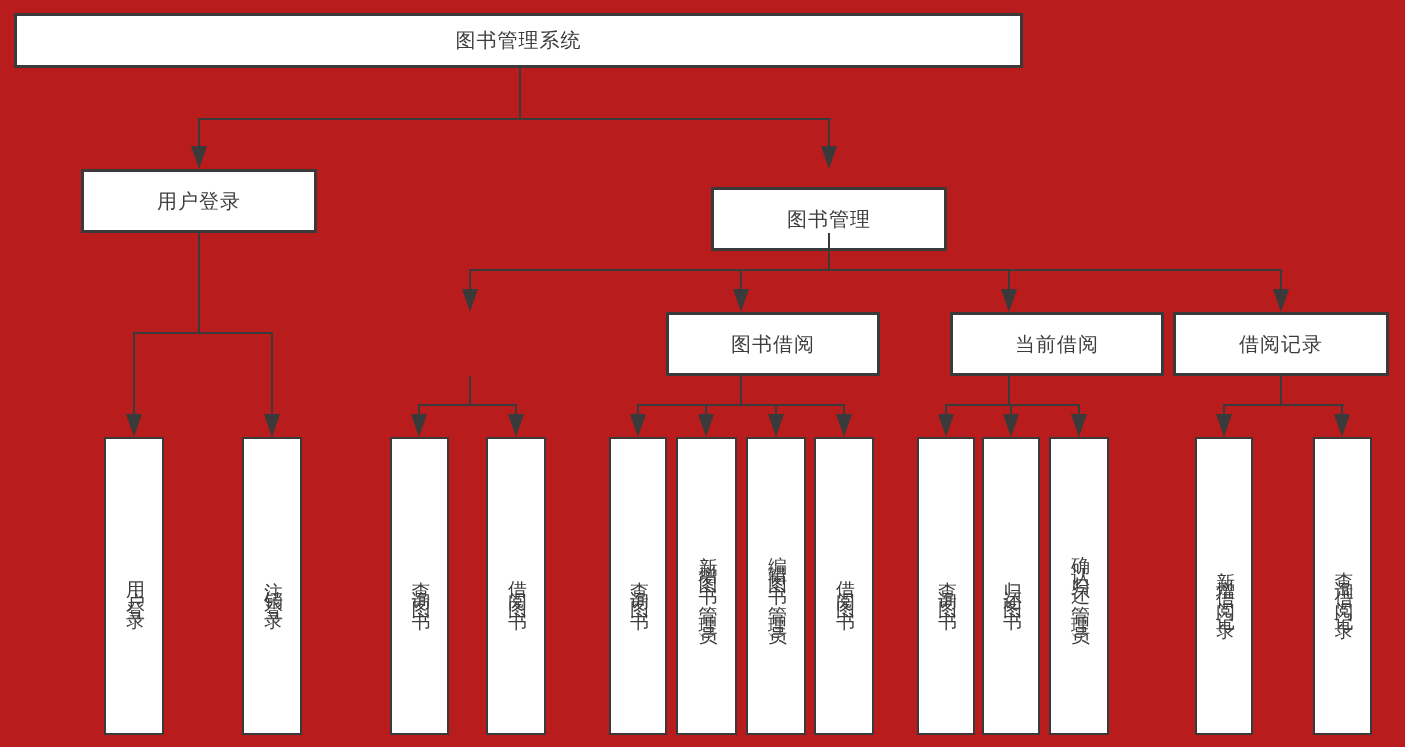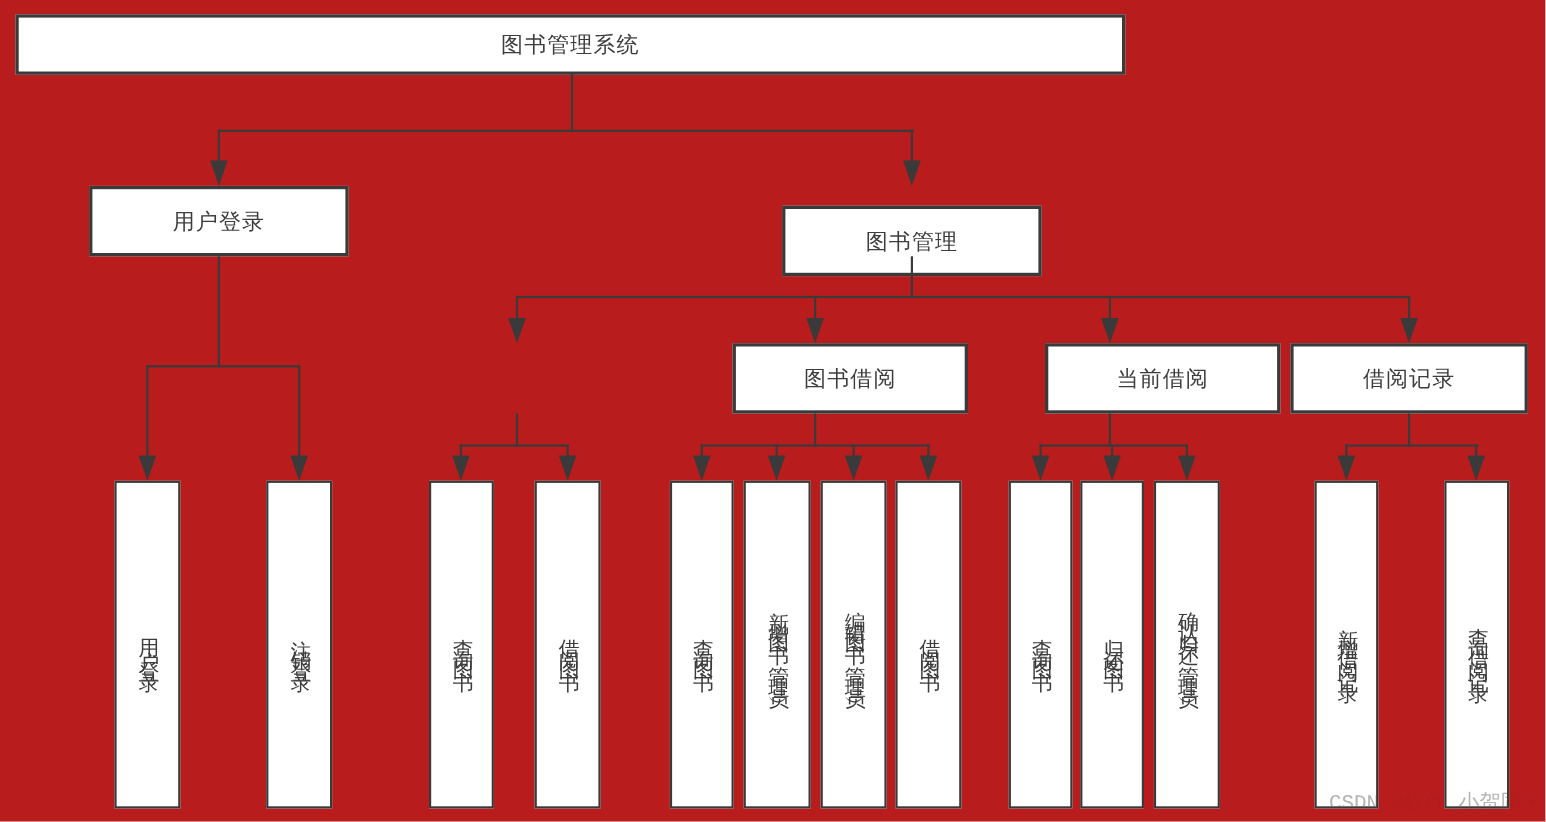--- a/index.html
+++ b/index.html
@@ -163,15 +163,14 @@
   <div class="arrow" style="left:1003px;top:414px;"></div>
   <div class="arrow" style="left:1071px;top:414px;"></div>
 
   <div class="vline" style="left:1280px;top:376px;height:30px;"></div>
   <div class="hline" style="left:1223px;top:404px;width:121px;"></div>
   <div class="vline" style="left:1223px;top:404px;height:12px;"></div>
   <div class="vline" style="left:1341px;top:404px;height:12px;"></div>
   <div class="arrow" style="left:1216px;top:414px;"></div>
   <div class="arrow" style="left:1334px;top:414px;"></div>
 
-  <div class="watermark">CSDN @软件_小贺同学</div>
 
 </div>
 
 </body></html>

